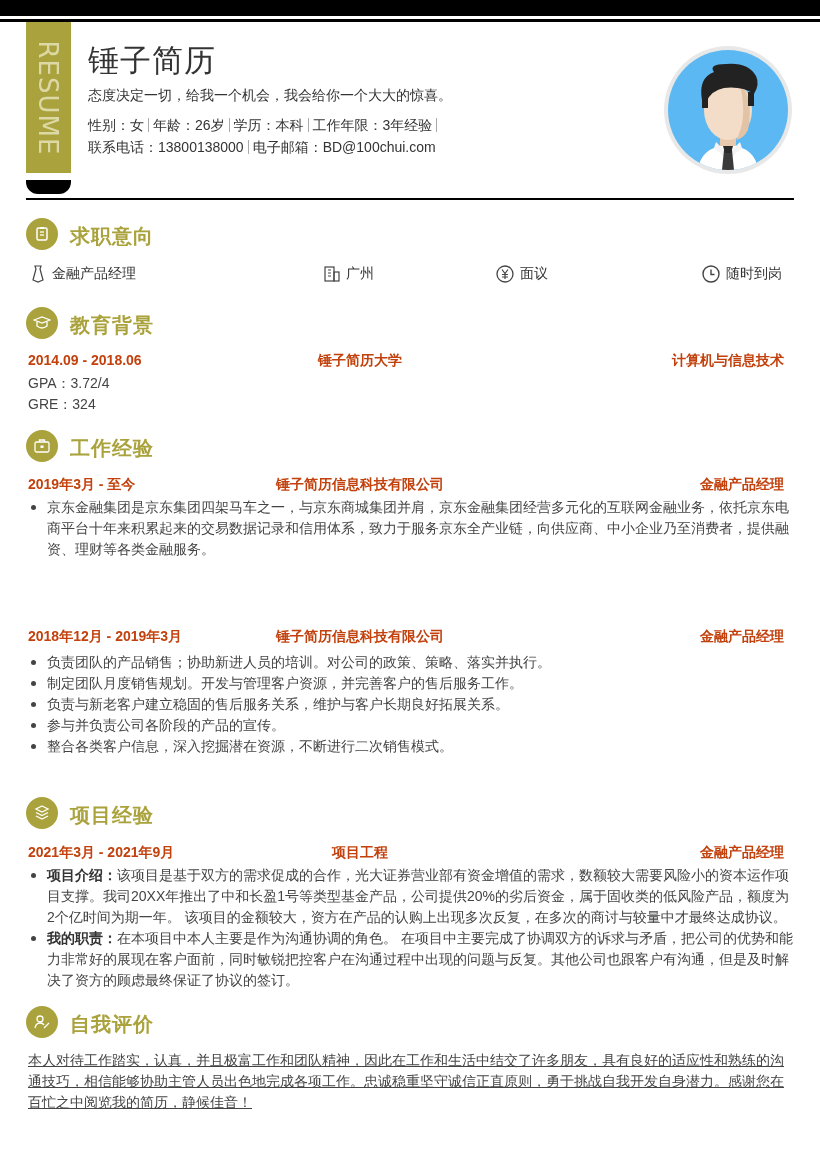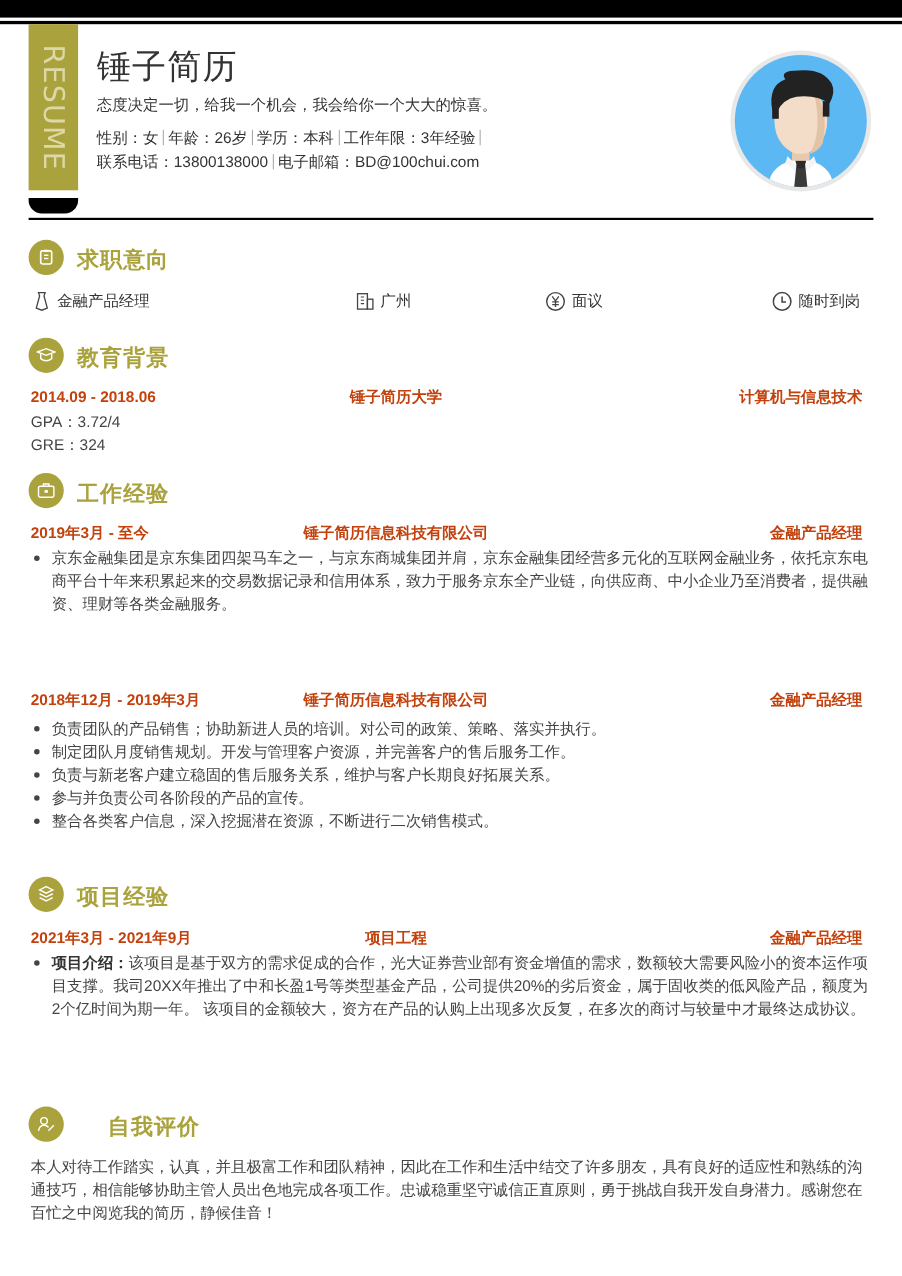--- a/index.html
+++ b/index.html
@@ -39,21 +39,21 @@
   .row3 .c2 { position: absolute; top: 0; }
   .row3 .c3 { position: absolute; right: 0; top: 0; }
 
   .plain { position: absolute; left: 28px; font-size: 14px; color: #444; line-height: 21px; }
 
   .bullets { position: absolute; left: 28px; width: 766px; font-size: 14px; color: #444; line-height: 21px; list-style: none; }
   .bullets li { position: relative; padding-left: 19px; }
   .bullets li::before { content: ""; position: absolute; left: 3px; top: 8px; width: 5px; height: 5px; border-radius: 50%; background: #444; }
   .bullets b { color: #333; }
 
-  .paragraph { position: absolute; left: 28px; width: 766px; font-size: 14px; color: #444; line-height: 21px; }
+  .paragraph { position: absolute; left: 28px; width: 766px; font-size: 14px; color: #444; line-height: 21px; text-decoration: underline; }
 </style>
 </head>
 <body>
 
 <div class="top-bar"></div>
 <div class="top-line"></div>
 
 <div class="resume-tag">
   <div class="resume-tag-text">
       <span>RESUME</span>
@@ -202,23 +202,24 @@
   <div class="sec-label">项目经验</div>
 </div>
 
 <div class="row3" style="top:844px;">
   <span class="c1">2021年3月 - 2021年9月</span>
   <span class="c2" style="left:304px;">项目工程</span>
   <span class="c3">金融产品经理</span>
 </div>
 <ul class="bullets" style="top:865px;">
   <li><b>项目介绍：</b><span>该项目是基于双方的需求促成的合作，光大证券营业部有资金增值的需求，数额较大需要风险小的资本运作项目支撑。我司20XX年推出了中和长盈1号等类型基金产品，公司提供20%的劣后资金，属于固收类的低风险产品，额度为2个亿时间为期一年。 该项目的金额较大，资方在产品的认购上出现多次反复，在多次的商讨与较量中才最终达成协议。</span></li>
+  <li><b>我的职责：</b><span>在本项目中本人主要是作为沟通协调的角色。 在项目中主要完成了协调双方的诉求与矛盾，把公司的优势和能力非常好的展现在客户面前，同时敏锐把控客户在沟通过程中出现的问题与反复。其他公司也跟客户有沟通，但是及时解决了资方的顾虑最终保证了协议的签订。</span></li>
 </ul>
 
-<div class="section-title" style="top:1006px;gap:28px;">
+<div class="section-title" style="top:1006px;">
   <div class="sec-icon">
     <svg width="18" height="18" viewBox="0 0 18 18">
         <circle cx="7" cy="6" r="3" fill="none" stroke="#fff" stroke-width="1.3"></circle>
         <path d="M2 15 Q3 10 7 10 Q10 10 11 12" fill="none" stroke="#fff" stroke-width="1.3"></path>
         <path d="M11 15 L16 10" fill="none" stroke="#fff" stroke-width="1.3"></path>
       </svg>
   </div>
   <div class="sec-label">自我评价</div>
 </div>
 

